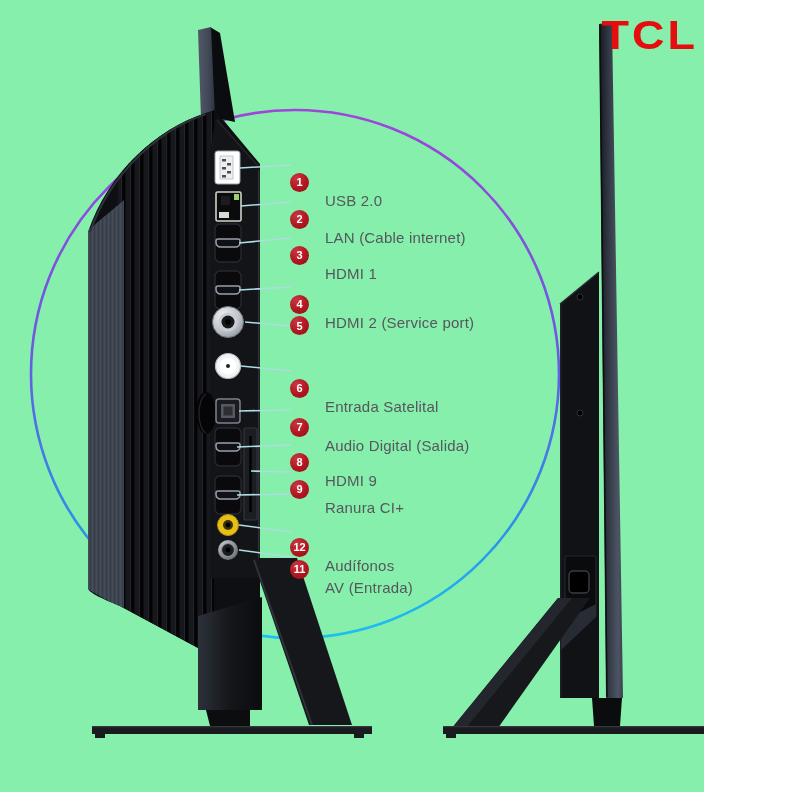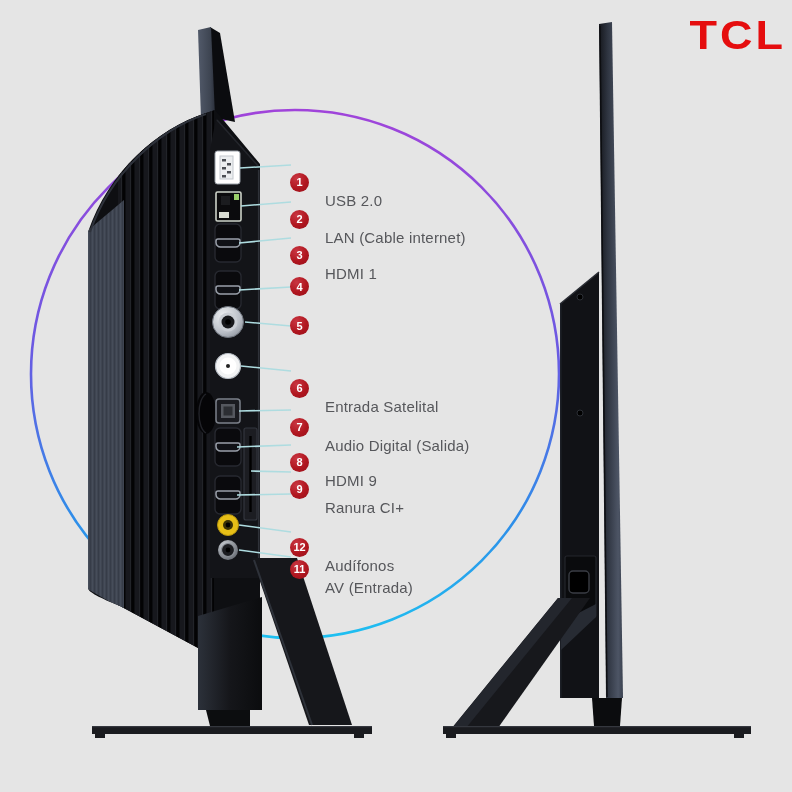--- a/index.html
+++ b/index.html
@@ -1,17 +1,17 @@
 <!DOCTYPE html>
 <html><head>
 <meta charset="utf-8">
 <style>
   html,body{margin:0;padding:0;background:#ffffff;}
   #stage{
-    position:relative;width:792px;height:792px;background:#e5e5e5;overflow:hidden;
+    position:relative;width:704px;height:792px;background:#86efac;overflow:hidden;
     font-family:"Liberation Sans",sans-serif;
     text-align:center;
   }
   #artwork{position:absolute;left:0;top:0;width:792px;height:792px;}
   .brand-logo{
     position:absolute;top:12px;right:6px;
     font-size:45px;font-weight:900;letter-spacing:3px;
     color:#e50d0e;line-height:1;
     transform:scaleY(0.92);
   }
@@ -239,20 +239,21 @@
   <div class="callout-row" style="top:192px">
     <span class="badge">2</span>
     <span class="port-label">LAN (Cable internet)</span>
   </div>
   <div class="callout-row" style="top:228px">
     <span class="badge">3</span>
     <span class="port-label">HDMI 1</span>
   </div>
   <div class="callout-row" style="top:277px">
     <span class="badge">4</span>
+    <span class="port-label">HDMI 2 (Service port)</span>
   </div>
   <div class="callout-row" style="top:316px">
     <span class="badge">5</span>
   </div>
   <div class="callout-row" style="top:361px">
     <span class="badge">6</span>
     <span class="port-label">Entrada Satelital</span>
   </div>
   <div class="callout-row" style="top:400px">
     <span class="badge">7</span>

